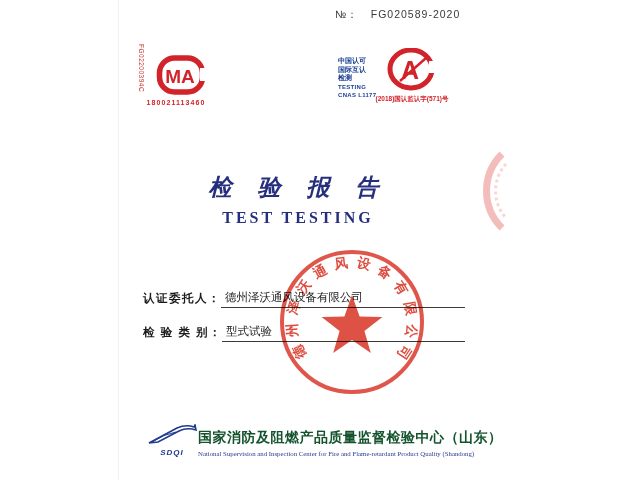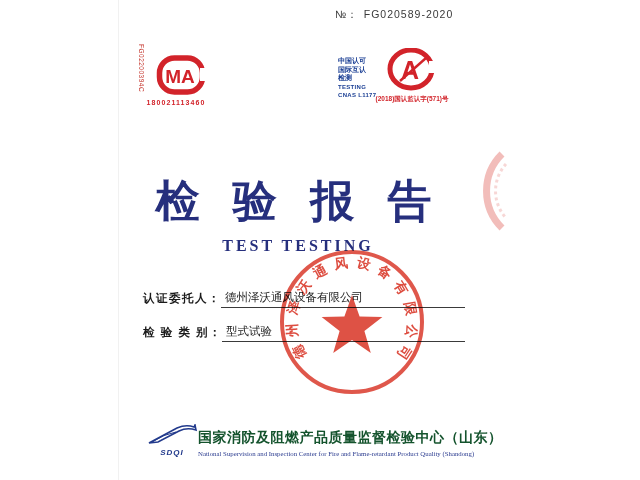--- a/index.html
+++ b/index.html
@@ -2,40 +2,40 @@
 <html><head>
 <meta charset="utf-8">
 <style>
   html,body{margin:0;padding:0;background:#ffffff;}
   .page{position:relative;width:640px;height:480px;background:#ffffff;overflow:hidden;
         font-family:"Liberation Sans","DejaVu Sans",sans-serif;}
   .scan-edge{position:absolute;left:118px;top:0;width:1px;height:480px;background:#f1f1f1;}
 
   
   .report-no{position:absolute;left:335px;top:8px;font-size:10.5px;color:#3a3a3a;letter-spacing:.5px;}
-  .report-no .num{margin-left:6px;letter-spacing:1px;}
+  .report-no .num{margin-left:13px;letter-spacing:1px;}
 
   
   .side-code{position:absolute;left:138px;top:44px;height:80px;writing-mode:vertical-rl;
              font-size:6.5px;color:#c4342b;letter-spacing:.5px;}
   .cma{position:absolute;left:156px;top:54px;}
   .cma-no{position:absolute;left:145px;top:99px;width:62px;text-align:center;font-size:7px;
           color:#d2232a;letter-spacing:1.1px;font-weight:bold;}
   .ilac{position:absolute;left:214px;top:45px;}
   .cnas{position:absolute;left:278px;top:56px;}
   .cnas-text{position:absolute;left:338px;top:57px;color:#1b3f94;font-size:7px;font-weight:bold;line-height:8.5px;}
   .cnas-text .sm{font-size:6px;font-weight:bold;letter-spacing:.3px;}
   .cal{position:absolute;left:387px;top:48px;}
   .cal-caption{position:absolute;left:366px;top:95px;width:92px;text-align:center;font-size:6.5px;
                color:#d2232a;font-weight:bold;}
 
   
   .title-wrap{position:absolute;left:0;top:172px;width:596px;text-align:center;color:#262f7d;}
-  .title-zh{font-size:44px;font-weight:bold;letter-spacing:9px;
-            font-family:"DejaVu Sans","Liberation Sans",sans-serif;}
+  .title-zh{font-size:23px;font-weight:bold;letter-spacing:9px;
+            font-family:"DejaVu Sans","Liberation Sans",sans-serif;font-style:italic;}
   .title-en{margin-top:6px;font-size:16px;font-weight:bold;letter-spacing:3px;color:#262f7d;
             font-family:"Liberation Serif","DejaVu Serif",serif;}
 
   
   .fields{position:absolute;left:143px;top:289px;width:322px;}
   .field-row{display:flex;align-items:flex-end;height:19px;margin-bottom:15px;font-size:11.5px;color:#1a1a1a;}
   .field-label{white-space:nowrap;letter-spacing:1.5px;font-weight:600;padding-bottom:2px;}
   .field-value{flex:1;border-bottom:1px solid #3a3a3a;padding:0 2px 2px 4px;white-space:nowrap;
                font-weight:500;color:#222;}
 

